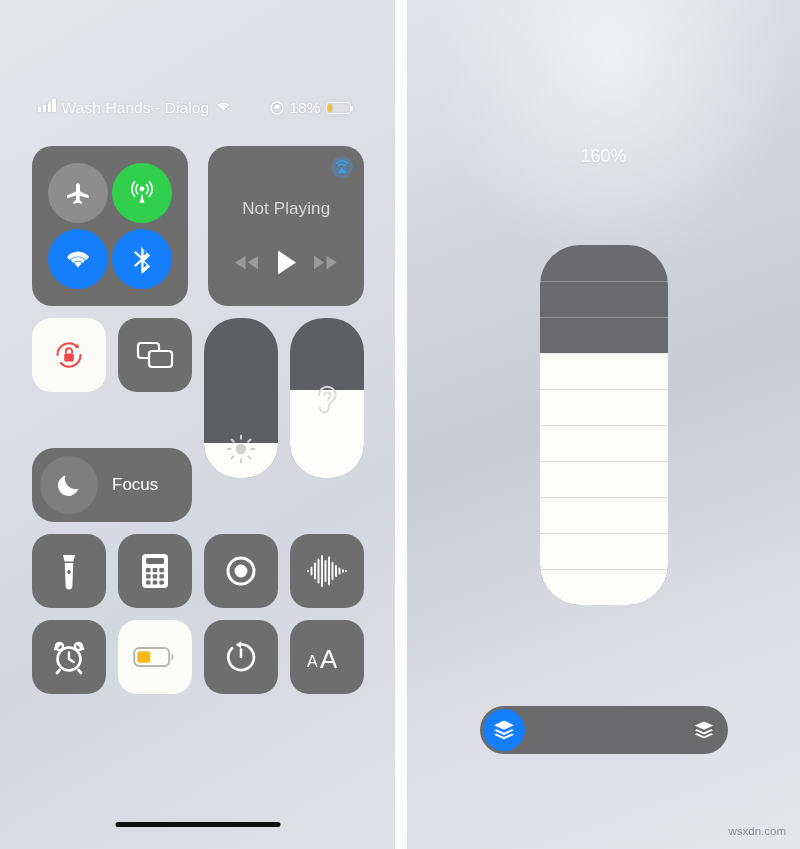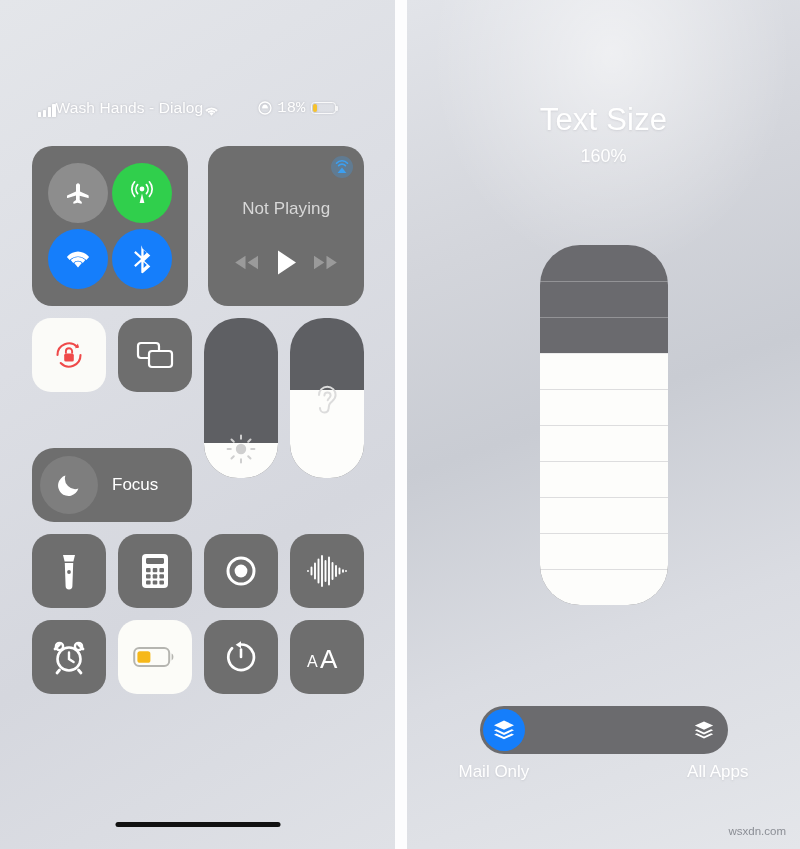--- a/index.html
+++ b/index.html
@@ -22,22 +22,22 @@
     background: radial-gradient(ellipse at 52% 18%, rgba(255,255,255,.55), rgba(255,255,255,0) 62%);
     pointer-events:none;
   }
 
   
   .statusbar {
     position: absolute; top: 95px; left: 0; width: 395px; height: 26px;
     display: flex; align-items: center; color: #fefefe;
     font-size: 15.5px; letter-spacing: .1px; filter: drop-shadow(0 0 1px rgba(120,120,130,.35));
   }
-  .sb-left { display: flex; align-items: flex-end; margin-left: 38px; }
-  .sb-right { display: flex; align-items: center; gap: 5px; margin-left: 38px; font-family: Liberation Mono, monospace; }
+  .sb-left { display: flex; align-items: flex-start; gap: 6px; margin-left: 38px; }
+  .sb-right { display: flex; align-items: center; gap: 5px; margin-left: 38px; }
   .sb-carrier { font-size: 15.5px; font-weight: 400; }
   .bars { display: flex; align-items: flex-end; gap: 1.6px; height: 13px; }
   .bars i { display:block; width: 3.2px; background: #fff; border-radius: .6px; }
   .bars i:nth-child(1){height:5px}.bars i:nth-child(2){height:7.5px}
   .bars i:nth-child(3){height:10px}.bars i:nth-child(4){height:13px}
   .sb-pct { font-size: 15.5px; }
   .batt { position: relative; width: 25px; height: 12.5px; border: 1.4px solid rgba(255,255,255,.85);
           border-radius: 3.6px; }
   .batt::after{ content:""; position:absolute; right:-3.6px; top:3.6px; width:2px; height:5px;
           background: rgba(255,255,255,.8); border-radius: 0 1px 1px 0;}
@@ -350,21 +350,20 @@
         </div>
       </div>
     </div>
 
     <div class="home-ind"></div>
   </div>
 
   <div class="divider"></div>
 
   <div class="panel panel-right">
-    <div class="ts-title">Text Size</div>
     <div class="ts-value">160%</div>
 
     <div class="ts-slider">
       <div class="seg"></div>
       <div class="seg"></div>
       <div class="seg"></div>
       <div class="seg filled"></div>
       <div class="seg filled"></div>
       <div class="seg filled"></div>
       <div class="seg filled"></div>
@@ -383,21 +382,17 @@
       </span>
       <span class="knob-right">
         <svg width="22" height="22" viewBox="0 0 24 24">
           <path d="M12 2.6 22 7.2 12 11.8 2 7.2z" fill="#fff"></path>
           <path d="M4.3 11.2 2 12.3l10 4.6 10-4.6-2.3-1.1-7.7 3.5z" fill="#fff"></path>
           <path d="M4.3 15.6 2 16.7l10 4.6 10-4.6-2.3-1.1-7.7 3.5z" fill="#fff"></path>
         </svg>
       </span>
     </div>
 
-    <div class="ts-labels">
-      <span>Mail Only</span>
-      <span>All Apps</span>
-    </div>
 
     <div class="watermark">wsxdn.com</div>
   </div>
 
 </div>
 
 </body></html>

